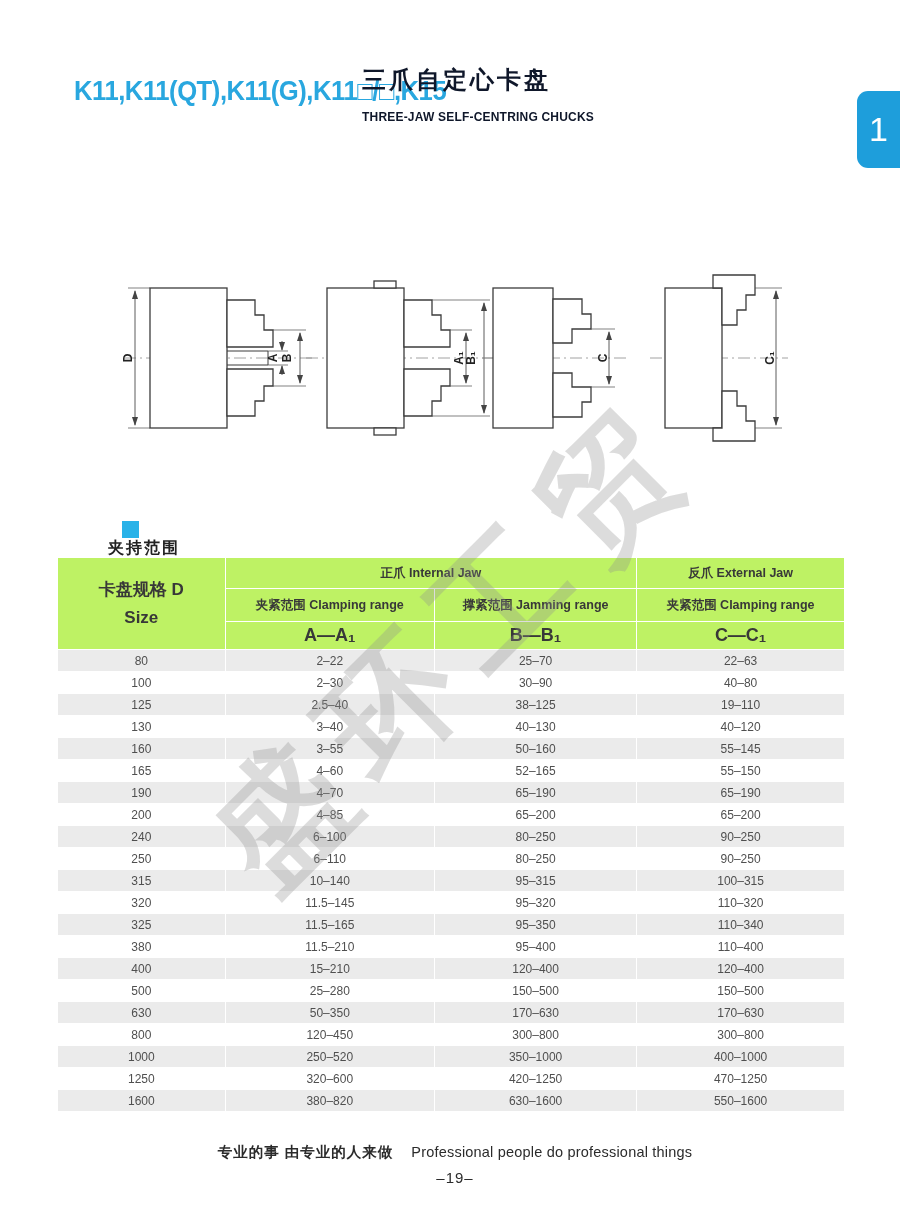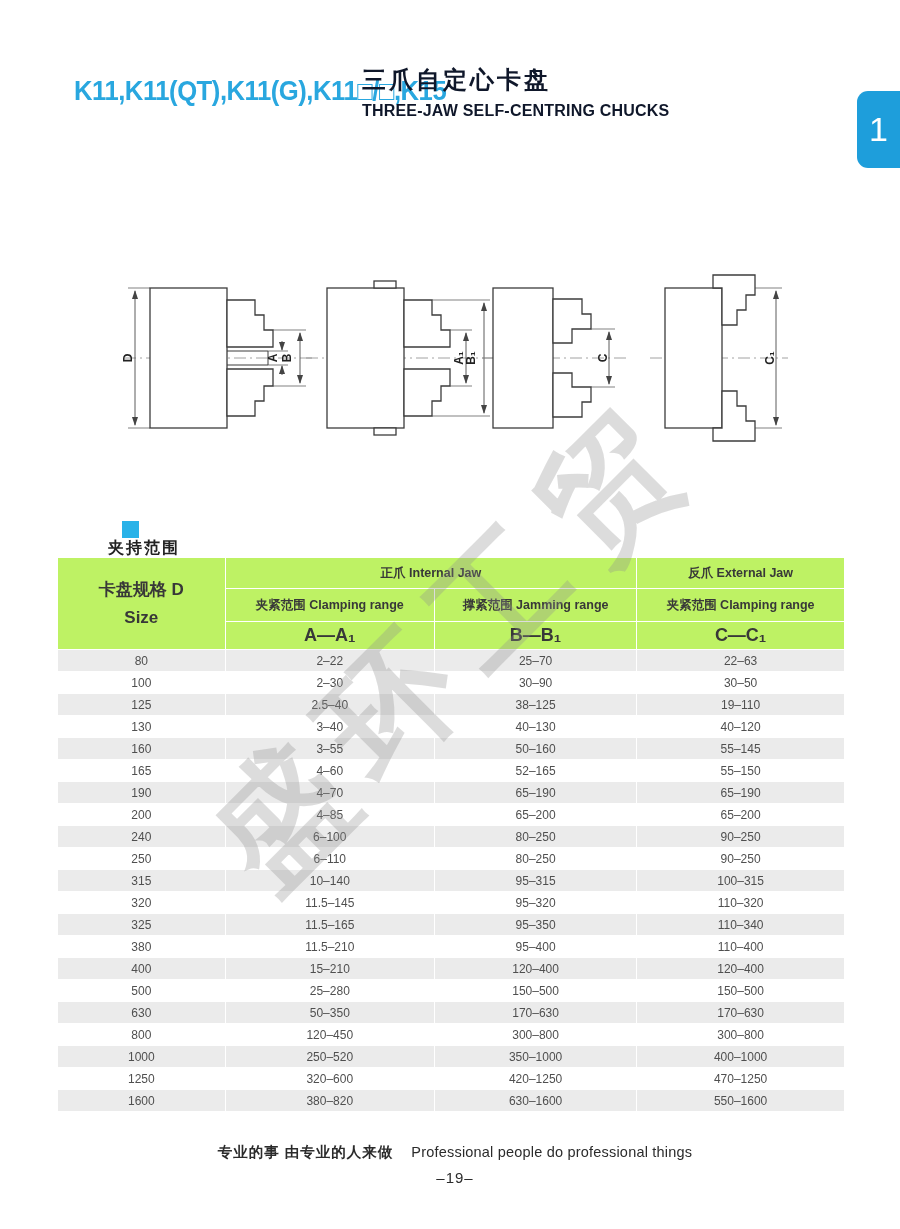--- a/index.html
+++ b/index.html
@@ -10,21 +10,21 @@
   .page{position:absolute;inset:0;}
 
   
   .models-title{
     position:absolute;left:74px;top:76px;
     font-size:27px;font-weight:bold;color:#29a7df;letter-spacing:-0.5px;
     transform:scaleX(.95);transform-origin:left center;white-space:nowrap;
   }
   .product-titles{position:absolute;left:362px;top:66px;color:#0f172a;}
   .product-cn{font-size:24px;font-weight:bold;letter-spacing:3px;line-height:28px;}
-  .product-en{font-size:16px;font-weight:bold;letter-spacing:.2px;margin-top:8px;}
+  .product-en{font-size:12px;font-weight:bold;letter-spacing:.2px;margin-top:16px;}
   .chapter-tab{
     position:absolute;right:0;top:91px;width:43px;height:77px;
     background:#1e9edb;border-radius:11px 0 0 11px;
     display:flex;align-items:center;justify-content:center;
     color:#ffffff;font-size:34px;font-weight:400;
   }
 
   
   .diagrams{position:absolute;left:110px;top:255px;width:680px;height:195px;}
   .part{fill:#ffffff;stroke:#3c3c3c;stroke-width:1.3;stroke-linejoin:miter;}
@@ -186,21 +186,21 @@
       <tr>
           <td>80</td>
           <td>2–22</td>
           <td>25–70</td>
           <td>22–63</td>
         </tr>
       <tr>
           <td>100</td>
           <td>2–30</td>
           <td>30–90</td>
-          <td>30–50</td>
+          <td>40–80</td>
         </tr>
       <tr>
           <td>125</td>
           <td>2.5–40</td>
           <td>38–125</td>
           <td>19–110</td>
         </tr>
       <tr>
           <td>130</td>
           <td>3–40</td>

